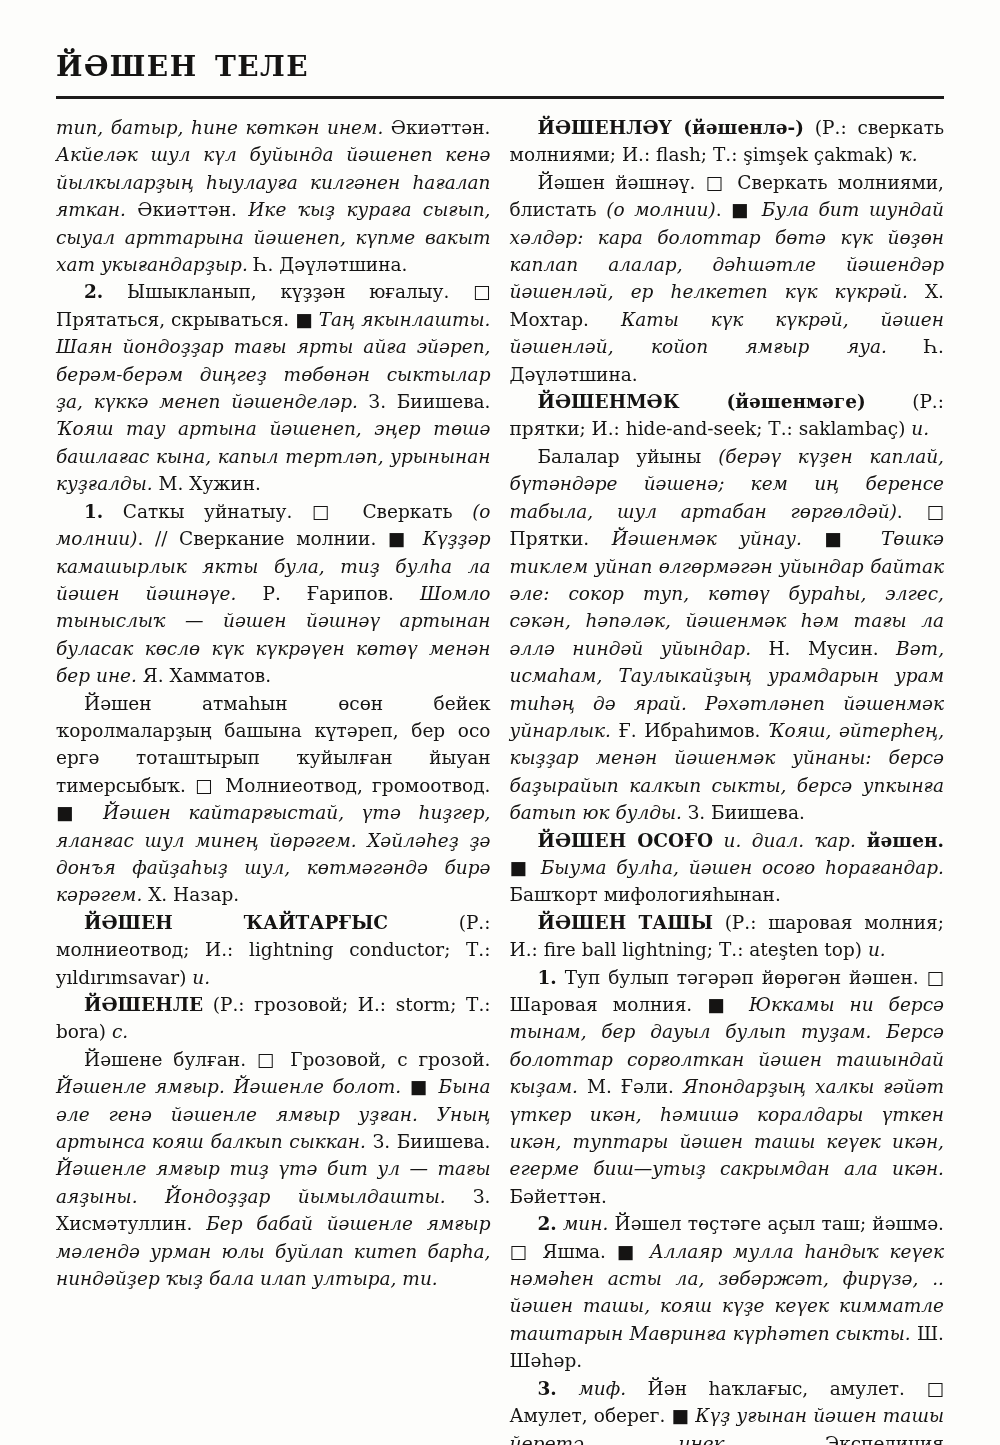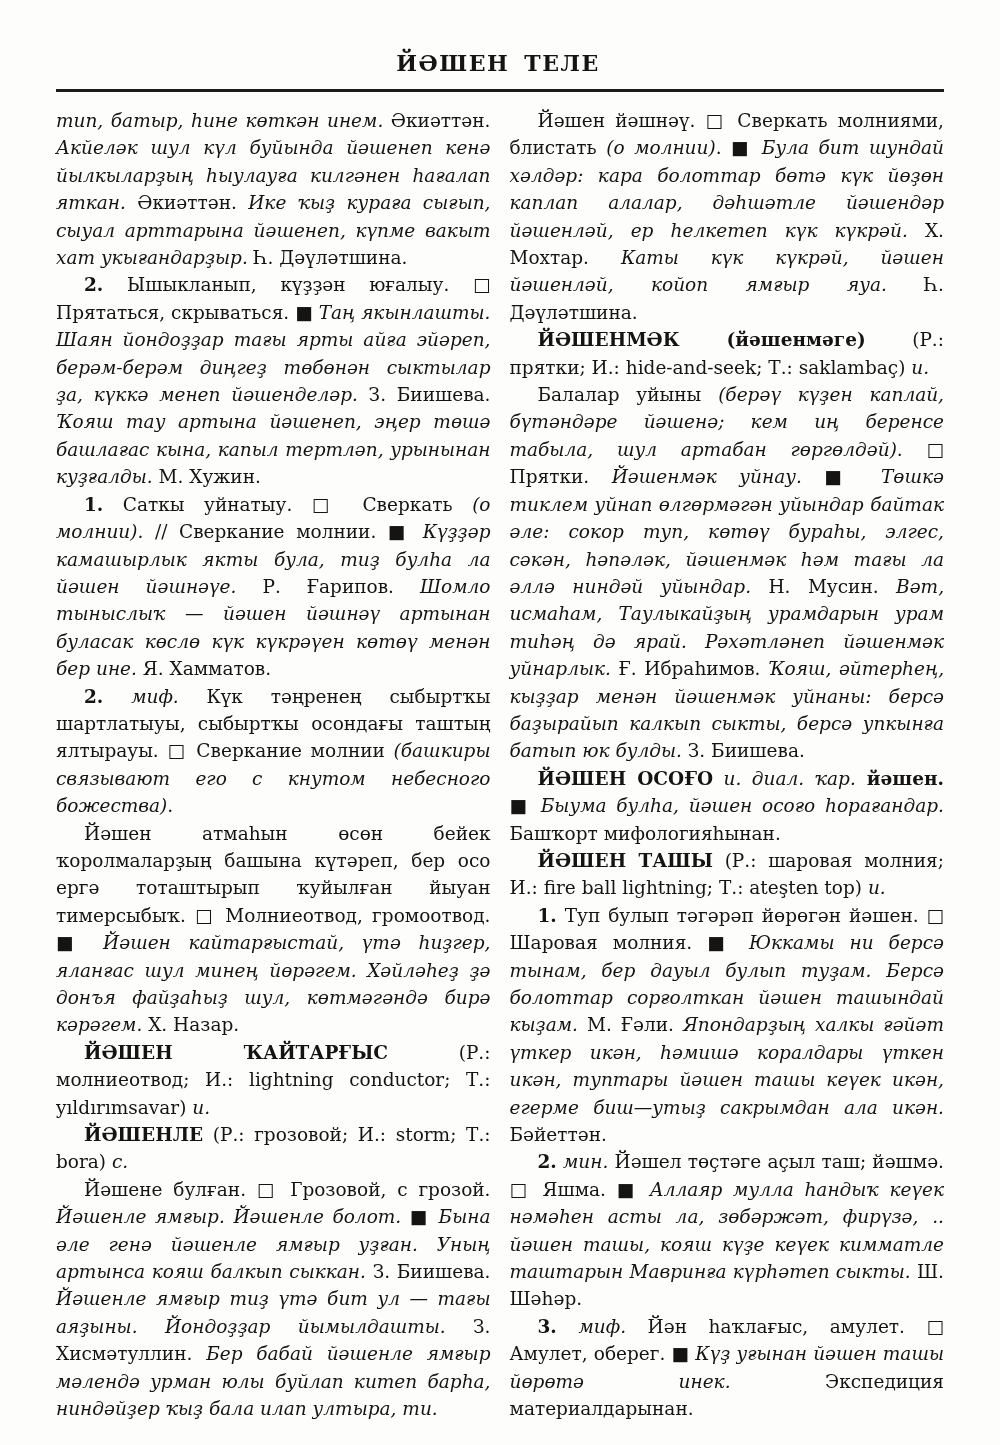--- a/index.html
+++ b/index.html
@@ -13,23 +13,23 @@
     height: 1445px;
     margin: 0 auto;
     background: #fdfdfb;
     color: #151413;
     font-family: "DejaVu Serif", "Liberation Serif", serif;
     box-sizing: border-box;
     padding: 50px 56px 0 56px;
     overflow: hidden;
   }
   .running-head {
-    text-align: center;
+    text-align: left;
     font-weight: bold;
-    font-size: 22px;
+    font-size: 28px;
     letter-spacing: 1.5px;
     padding-right: 4px;
     word-spacing: 6px;
   }
   .rule {
     height: 0;
     border-bottom: 3px solid #1d1c1b;
     margin-top: 13px;
   }
   .columns {
@@ -67,27 +67,27 @@
 <body>
 
 <div class="page">
   <div class="running-head">ЙӘШЕН ТЕЛЕ</div>
   <div class="rule"></div>
   <div class="columns">
     <div class="column">
         <p class="para noindent"><span class="i">тип, батыр, һине көткән инем.</span><span class="r"> Әкиәттән. </span><span class="i">Акйеләк шул күл буйында йәшенеп кенә йылкыларҙың һыулауға килгәнен һағалап яткан.</span><span class="r"> Әкиәттән. </span><span class="i">Ике ҡыҙ кураға сығып, сыуал арттарына йәшенеп, күпме вакыт хат укығандарҙыр.</span><span class="r"> Һ. Дәүләтшина.</span></p>
         <p class="para"><span class="b">2.</span><span class="r"> Ышыкланып, күҙҙән юғалыу. □ Прятаться, скрываться. ■ </span><span class="i">Таң якынлашты. Шаян йондоҙҙар тағы ярты айға эйәреп, берәм-берәм диңгеҙ төбөнән сыктылар ҙа, күккә менеп йәшенделәр.</span><span class="r"> З. Биишева. </span><span class="i">Ҡояш тау артына йәшенеп, эңер төшә башлағас кына, капыл тертләп, урынынан куҙғалды.</span><span class="r"> М. Хужин.</span></p>
         <p class="para"><span class="b">1.</span><span class="r"> Саткы уйнатыу. □ Сверкать </span><span class="i">(о молнии)</span><span class="r">. // Сверкание молнии. ■ </span><span class="i">Күҙҙәр камашырлык якты була, тиҙ булһа ла йәшен йәшнәүе.</span><span class="r"> Р. Ғарипов. </span><span class="i">Шомло тыныслыҡ — йәшен йәшнәү артынан буласак көслө күк күкрәүен көтөү менән бер ине.</span><span class="r"> Я. Хамматов.</span></p>
-        <p class="para"><span class="b">2.</span><span class="i"> миф.</span><span class="r"> Күк тәңренең сыбыртҡы шартлатыуы, сыбыртҡы осондағы таштың ялтырауы. □ Сверкание молнии </span><span class="i">(башкиры связывают его с кнутом небесного божества)</span><span class="r">.</span></p>
         <p class="para"><span class="r">Йәшен атмаһын өсөн бейек ҡоролмаларҙың башына күтәреп, бер осо ергә тоташтырып ҡуйылған йыуан тимерсыбыҡ. □ Молниеотвод, громоотвод. ■ </span><span class="i">Йәшен кайтарғыстай, үтә һиҙгер, яланғас шул минең йөрәгем. Хәйләһеҙ ҙә донъя файҙаһыҙ шул, көтмәгәндә бирә кәрәгем.</span><span class="r"> Х. Назар.</span></p>
         <p class="para"><span class="b">ЙӘШЕН ҠАЙТАРҒЫС</span><span class="r"> (Р.: молниеотвод; И.: lightning conductor; Т.: yıldırımsavar) </span><span class="i">и.</span></p>
         <p class="para"><span class="b">ЙӘШЕНЛЕ</span><span class="r"> (Р.: грозовой; И.: storm; Т.: bora) </span><span class="i">с.</span></p>
         <p class="para"><span class="r">Йәшене булған. □ Грозовой, с грозой. </span><span class="i">Йәшенле ямғыр. Йәшенле болот.</span><span class="r"> ■ </span><span class="i">Бына әле генә йәшенле ямғыр уҙған. Уның артынса кояш балкып сыккан.</span><span class="r"> З. Биишева. </span><span class="i">Йәшенле ямғыр тиҙ үтә бит ул — тағы аяҙыны. Йондоҙҙар йымылдашты.</span><span class="r"> З. Хисмәтуллин. </span><span class="i">Бер бабай йәшенле ямғыр мәлендә урман юлы буйлап китеп барһа, ниндәйҙер ҡыҙ бала илап ултыра, ти.</span></p>
       </div>
     <div class="column">
+        <p class="para"><span class="b">ЙӘШЕНЛӘҮ (йәшенлә-)</span><span class="r"> (Р.: сверкать молниями; И.: flash; Т.: şimşek çakmak) </span><span class="i">ҡ.</span></p>
         <p class="para"><span class="r">Йәшен йәшнәү. □ Сверкать молниями, блистать </span><span class="i">(о молнии)</span><span class="r">. ■ </span><span class="i">Була бит шундай хәлдәр: кара болоттар бөтә күк йөҙөн каплап алалар, дәһшәтле йәшендәр йәшенләй, ер һелкетеп күк күкрәй.</span><span class="r"> Х. Мохтар. </span><span class="i">Каты күк күкрәй, йәшен йәшенләй, койоп ямғыр яуа.</span><span class="r"> Һ. Дәүләтшина.</span></p>
         <p class="para"><span class="b">ЙӘШЕНМӘК (йәшенмәге)</span><span class="r"> (Р.: прятки; И.: hide-and-seek; Т.: saklambaç) </span><span class="i">и.</span></p>
         <p class="para"><span class="r">Балалар уйыны </span><span class="i">(берәү күҙен каплай, бүтәндәре йәшенә; кем иң беренсе табыла, шул артабан гөргөлдәй)</span><span class="r">. □ Прятки. </span><span class="i">Йәшенмәк уйнау.</span><span class="r"> ■ </span><span class="i">Төшкә тиклем уйнап өлгөрмәгән уйындар байтак әле: сокор туп, көтөү бураһы, элгес, сәкән, һәпәләк, йәшенмәк һәм тағы ла әллә ниндәй уйындар.</span><span class="r"> Н. Мусин. </span><span class="i">Вәт, исмаһам, Таулыкайҙың урамдарын урам тиһәң дә ярай. Рәхәтләнеп йәшенмәк уйнарлык.</span><span class="r"> Ғ. Ибраһимов. </span><span class="i">Ҡояш, әйтерһең, кыҙҙар менән йәшенмәк уйнаны: берсә баҙырайып калкып сыкты, берсә упкынға батып юк булды.</span><span class="r"> З. Биишева.</span></p>
         <p class="para"><span class="b">ЙӘШЕН ОСОҒО</span><span class="i"> и. диал. ҡар.</span><span class="b"> йәшен.</span><span class="r"> ■ </span><span class="i">Быума булһа, йәшен осоғо һорағандар.</span><span class="r"> Башҡорт мифологияһынан.</span></p>
         <p class="para"><span class="b">ЙӘШЕН ТАШЫ</span><span class="r"> (Р.: шаровая молния; И.: fire ball lightning; Т.: ateşten top) </span><span class="i">и.</span></p>
         <p class="para"><span class="b">1.</span><span class="r"> Туп булып тәгәрәп йөрөгән йәшен. □ Шаровая молния. ■ </span><span class="i">Юккамы ни берсә тынам, бер дауыл булып туҙам. Берсә болоттар сорғолткан йәшен ташындай кыҙам.</span><span class="r"> М. Ғәли. </span><span class="i">Япондарҙың халкы ғәйәт үткер икән, һәмишә коралдары үткен икән, туптары йәшен ташы кеүек икән, егерме биш—утыҙ сакрымдан ала икән.</span><span class="r"> Бәйеттән.</span></p>
         <p class="para"><span class="b">2.</span><span class="i"> мин.</span><span class="r"> Йәшел төҫтәге аҫыл таш; йәшмә. □ Яшма. ■ </span><span class="i">Аллаяр мулла һандыҡ кеүек нәмәһен асты ла, зөбәржәт, фирүзә, .. йәшен ташы, кояш күҙе кеүек кимматле таштарын Мавринға күрһәтеп сыкты.</span><span class="r"> Ш. Шәһәр.</span></p>
         <p class="para"><span class="b">3.</span><span class="i"> миф.</span><span class="r"> Йән һаҡлағыс, амулет. □ Амулет, оберег. ■ </span><span class="i">Күҙ уғынан йәшен ташы йөрөтә инек.</span><span class="r"> Экспедиция материалдарынан.</span></p>
       </div>
   </div>

